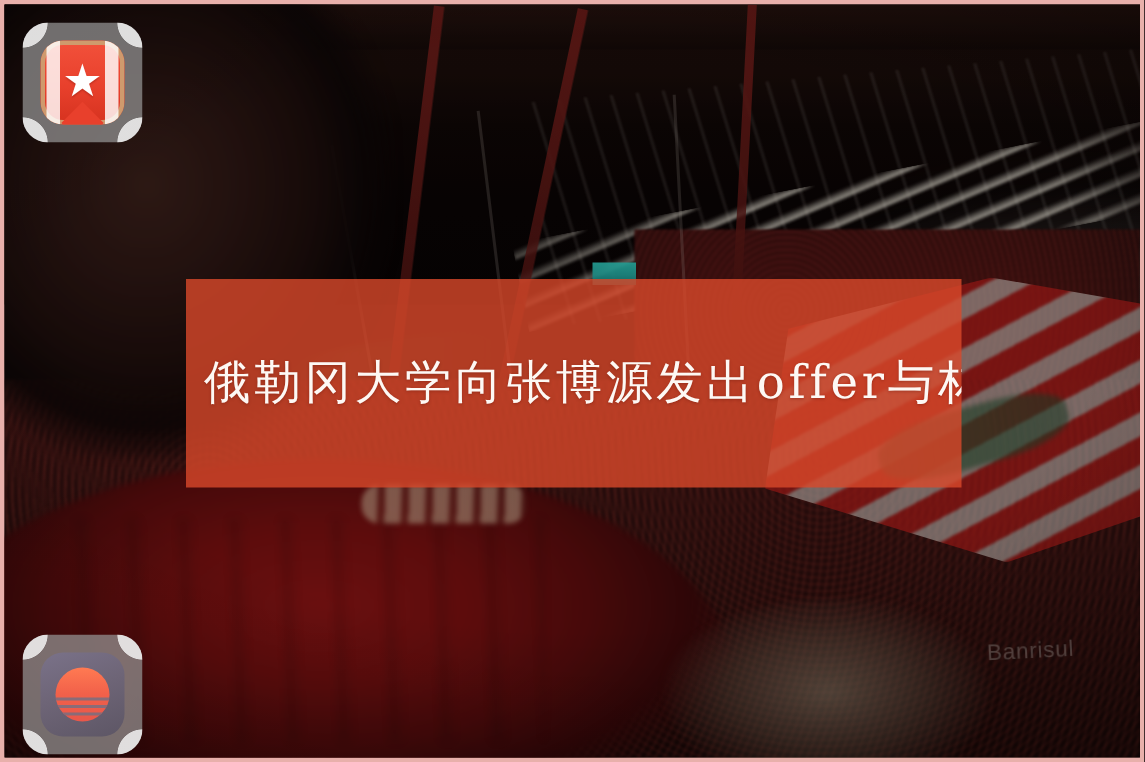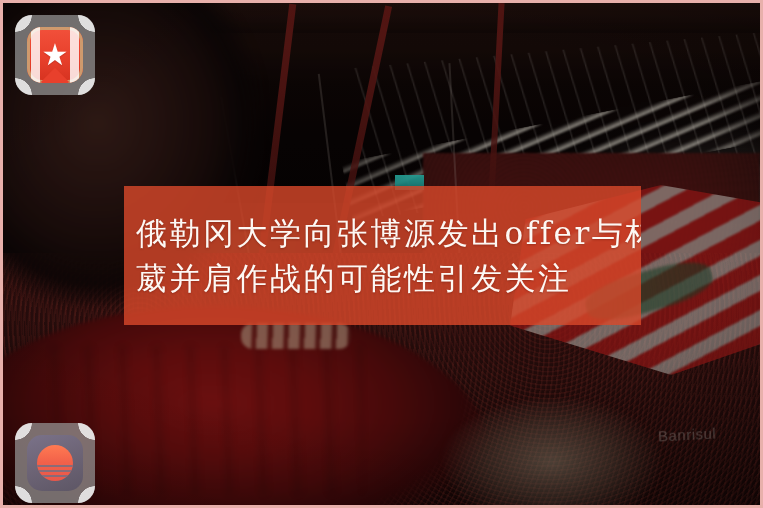--- a/index.html
+++ b/index.html
@@ -421,21 +421,20 @@
     <div class="layer-shoulder"></div>
 
     <div class="sponsor-text">Banrisul</div>
 
     <div class="layer-dim"></div>
     <div class="layer-vignette"></div>
   </div>
 
   <div class="banner">
     <div class="banner-line">俄勒冈大学向张博源发出offer与林</div>
-    <div class="banner-line">葳并肩作战的可能性引发关注</div>
   </div>
 
   <div class="app-icon" id="icon-top">
     <div class="icon-checker"></div>
     <div class="icon-inner wl-body">
       <div class="wl-page l"></div>
       <div class="wl-page r"></div>
       <div class="wl-star">★</div>
       <div class="wl-notch"></div>
     </div>

